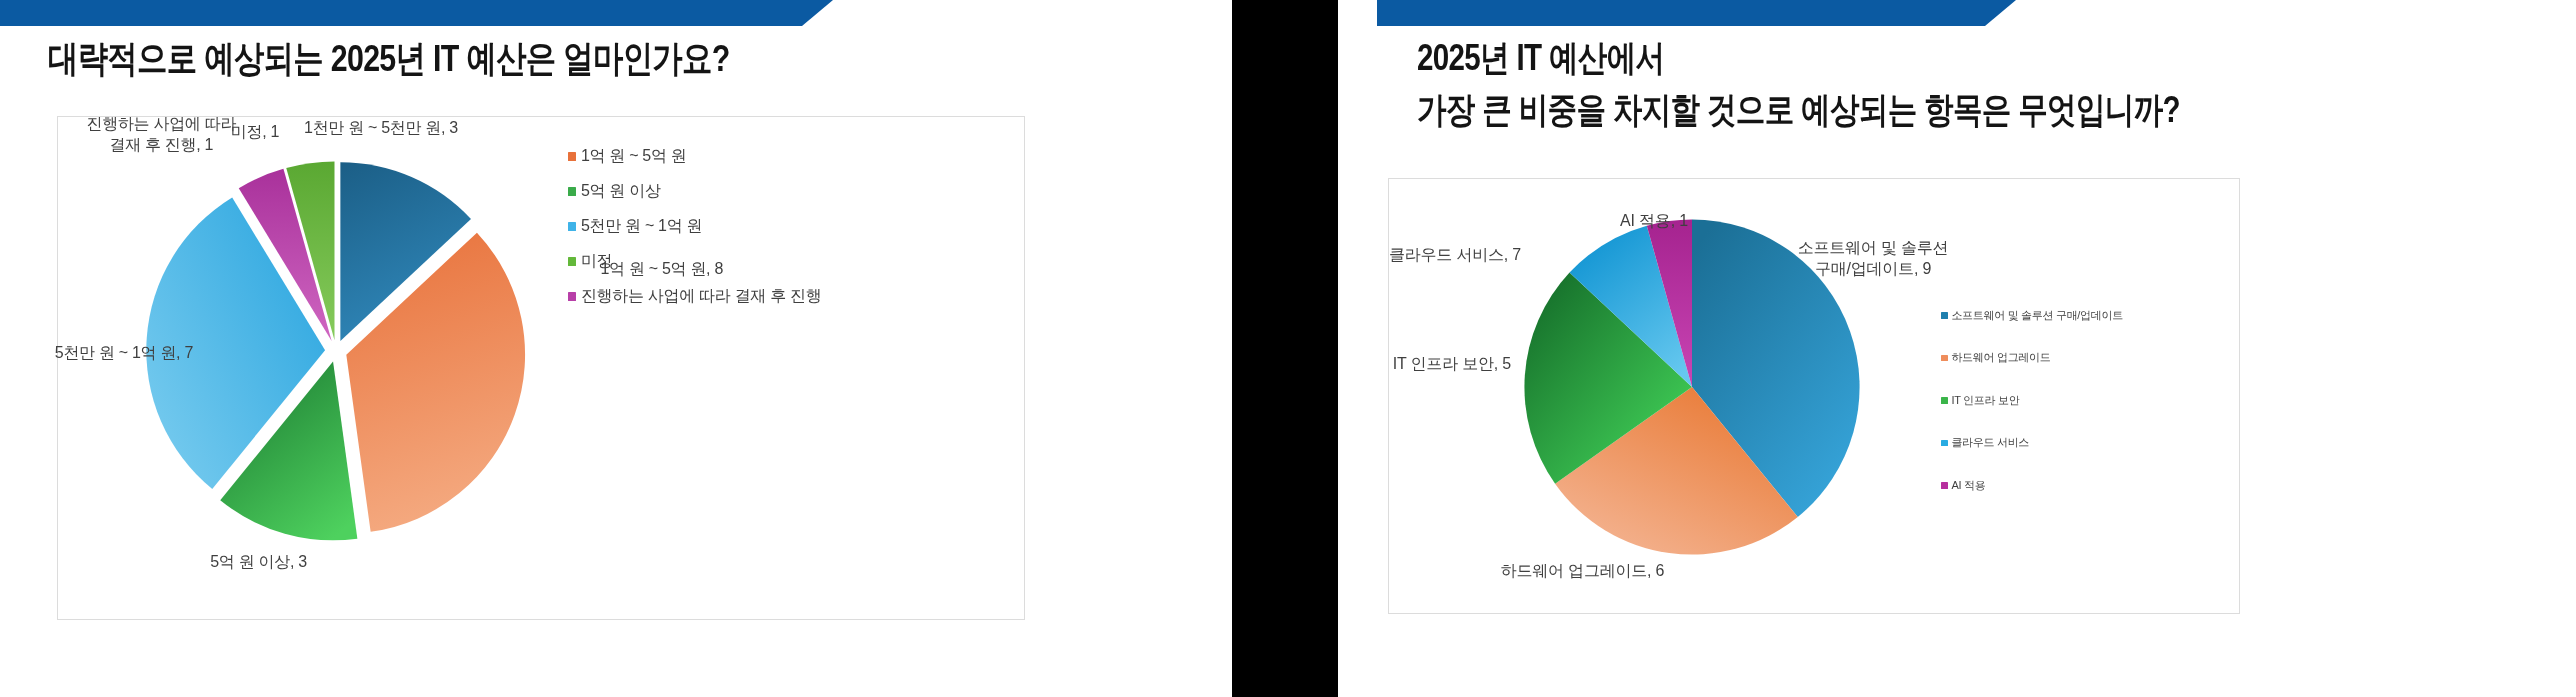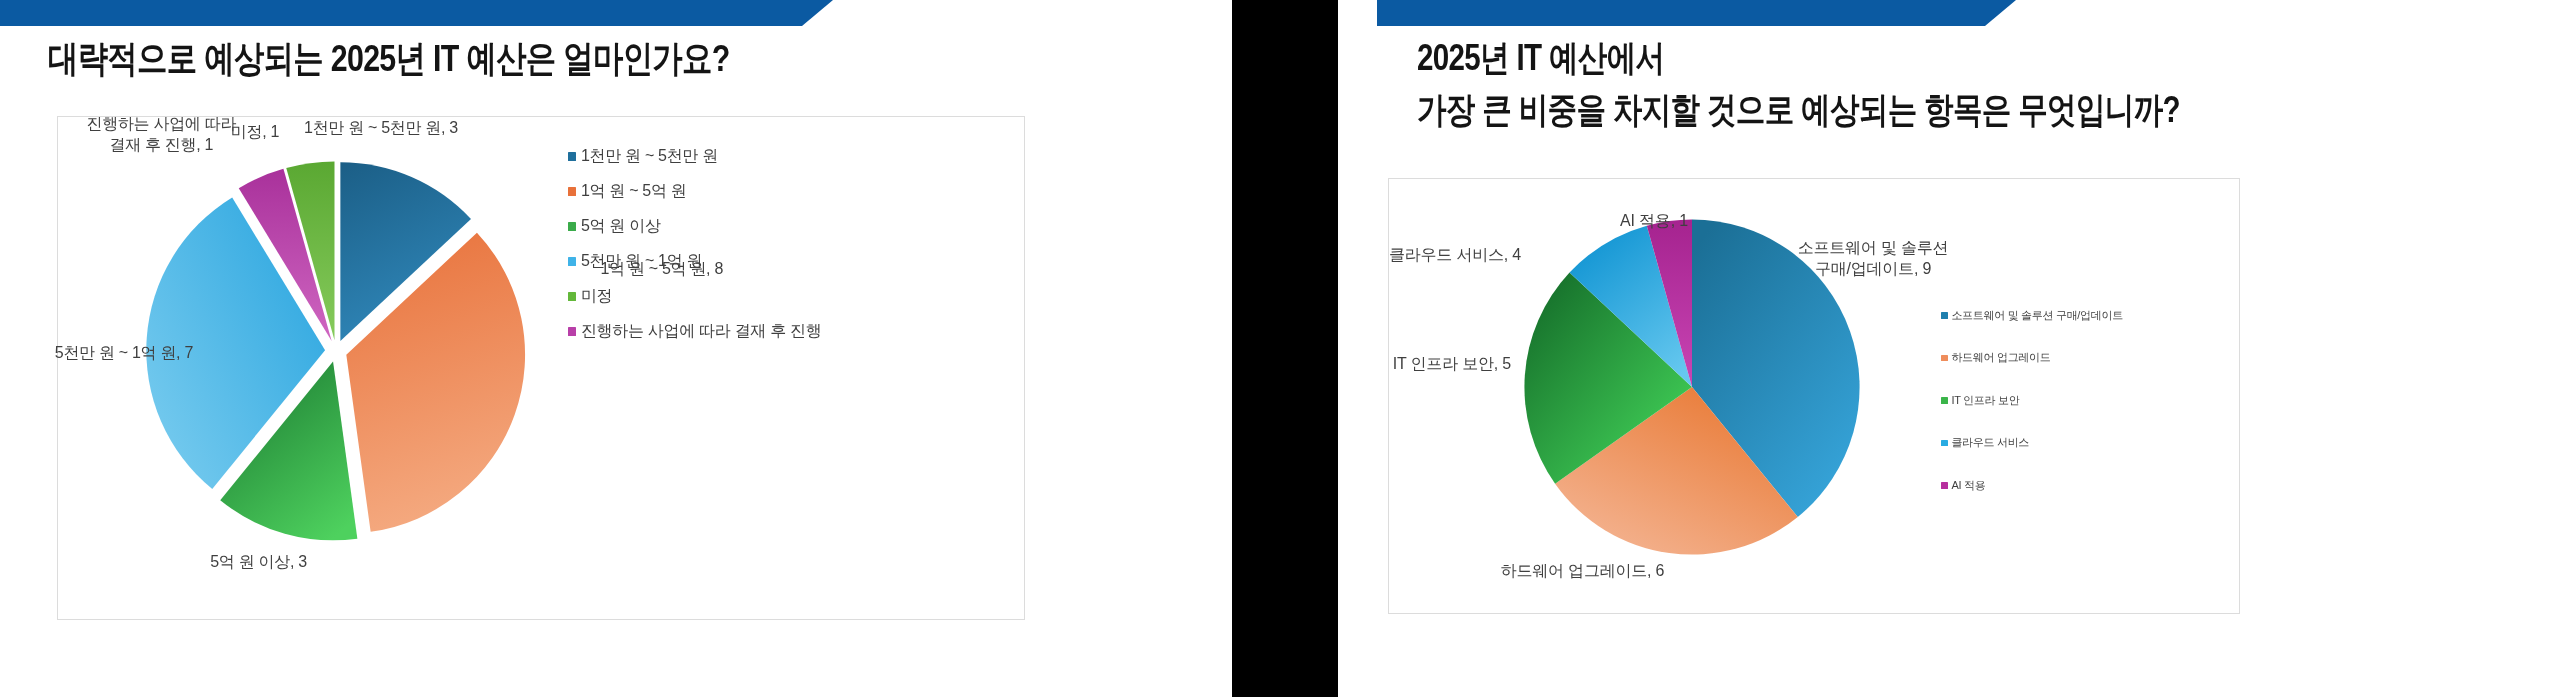--- a/index.html
+++ b/index.html
@@ -145,24 +145,20 @@
       <div class="dlabel l" style="left:452px;top:141px;width:213px;">1억 원 ~ 5억 원, 8</div>
       <div class="dlabel c" style="left:107px;top:434px;width:187px;">5억 원 이상, 3</div>
       <div class="dlabel r" style="left:-52px;top:225px;width:187px;">5천만 원 ~ 1억 원, 7</div>
       <div class="dlabel c" style="left:-3.2px;top:-3.9px;width:213px;">진행하는 사업에 따라
 결재 후 진행, 1</div>
       <div class="dlabel c" style="left:155px;top:3.9px;width:84px;">미정, 1</div>
     </div>
 
     <div class="legend" id="legend-left">
       <div class="legend-row">
-        <span class="legend-swatch" style="background:#1f6f9c"></span>
-        <span class="legend-label">1천만 원 ~ 5천만 원</span>
-      </div>
-      <div class="legend-row">
         <span class="legend-swatch" style="background:#e8713a"></span>
         <span class="legend-label">1억 원 ~ 5억 원</span>
       </div>
       <div class="legend-row">
         <span class="legend-swatch" style="background:#3aab4a"></span>
         <span class="legend-label">5억 원 이상</span>
       </div>
       <div class="legend-row">
         <span class="legend-swatch" style="background:#3fb3e8"></span>
         <span class="legend-label">5천만 원 ~ 1억 원</span>
@@ -223,21 +219,21 @@
             <path d="M 100 100 L 28.38 33.11 A 98 98 0 0 1 73.56 5.63 Z" fill="url(#gR3)"></path>
             <path d="M 100 100 L 73.56 5.63 A 98 98 0 0 1 100.00 2.00 Z" fill="url(#gR4)"></path>
           </g>
         </svg>
     </div>
 
     <div class="dlabel c" style="left:387px;top:58px;width:194px;">소프트웨어 및 솔루션
 구매/업데이트, 9</div>
     <div class="dlabel c" style="left:87px;top:381px;width:213px;">하드웨어 업그레이드, 6</div>
     <div class="dlabel r" style="left:-26px;top:174px;width:148px;">IT 인프라 보안, 5</div>
-    <div class="dlabel r" style="left:-16px;top:65px;width:148px;">클라우드 서비스, 4</div>
+    <div class="dlabel r" style="left:-16px;top:65px;width:148px;">클라우드 서비스, 7</div>
     <div class="dlabel c" style="left:220px;top:31px;width:90px;">AI 적용, 1</div>
 
     <div class="legend" id="legend-right">
       <div class="legend-row">
         <span class="legend-swatch" style="background:#1f7fae"></span>
         <span class="legend-label">소프트웨어 및 솔루션 구매/업데이트</span>
       </div>
       <div class="legend-row">
         <span class="legend-swatch" style="background:#ef8d5c"></span>
         <span class="legend-label">하드웨어 업그레이드</span>

